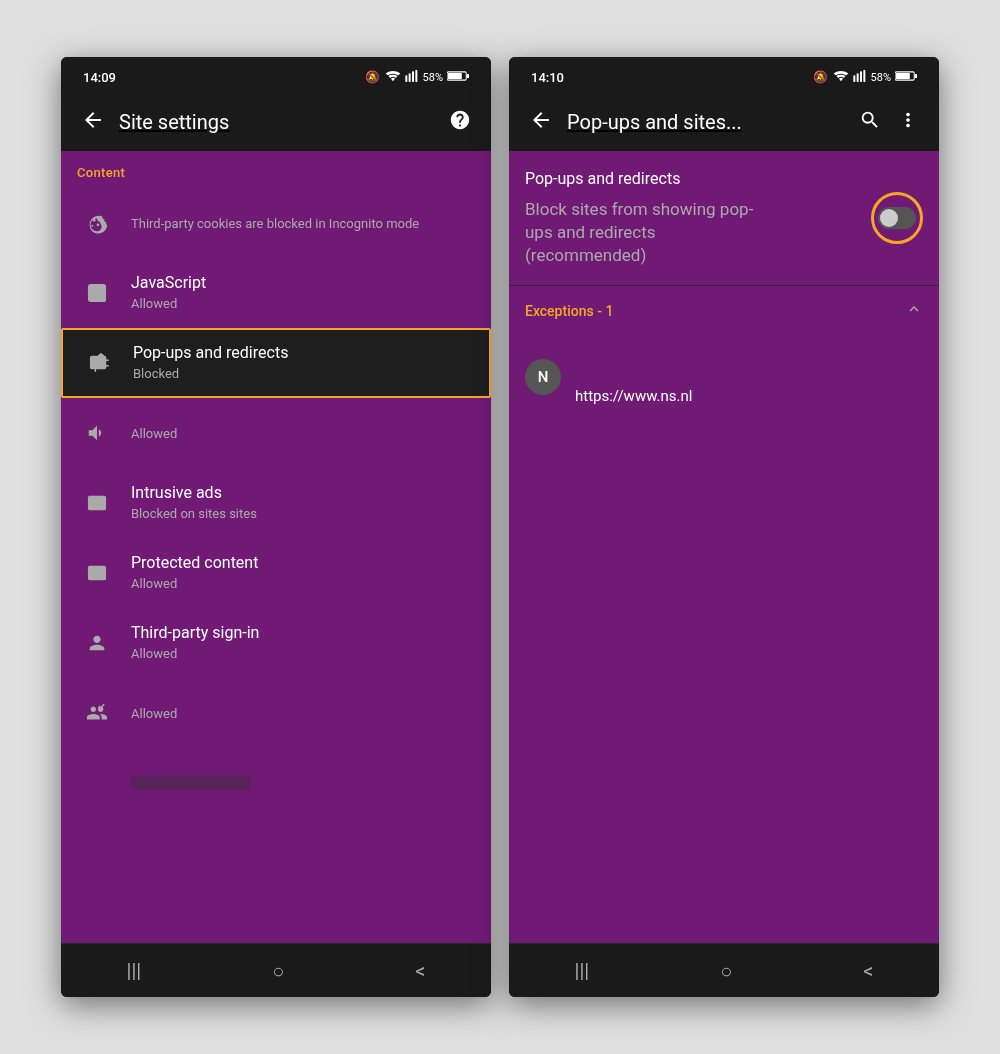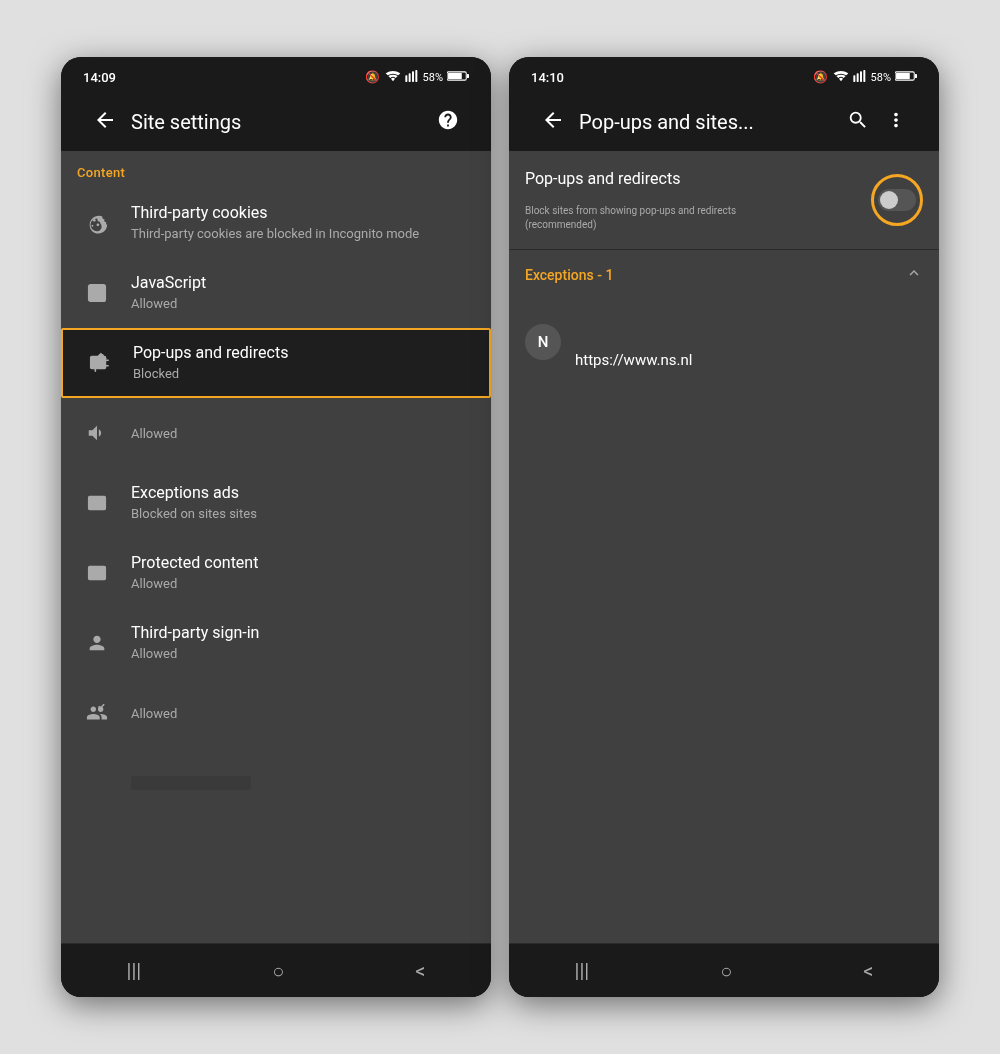--- a/index.html
+++ b/index.html
@@ -15,21 +15,21 @@
     .phones-container {
       display: flex;
       gap: 18px;
       padding: 30px;
       background: #e0e0e0;
     }
     .phone {
       width: 430px;
       height: 940px;
       background: #1a1a1a;
-      border-radius: 20px;
+      border-radius: 6px;
       overflow: hidden;
       display: flex;
       flex-direction: column;
       box-shadow: 0 8px 32px rgba(0,0,0,0.5);
     }
     
     .status-bar {
       display: flex;
       justify-content: space-between;
       align-items: center;
@@ -49,23 +49,24 @@
       color: #fff;
       font-size: 11px;
     }
     .status-icons span {
       font-size: 12px;
     }
     
     .top-bar {
       display: flex;
       align-items: center;
-      padding: 8px 26px;
+      padding: 8px 14px;
       height: 58px;
       background: #1a1a1a;
+      text-decoration: underline;
     }
     .top-bar-icon {
       color: #fff;
       font-size: 22px;
       cursor: pointer;
       padding: 6px;
       min-width: 36px;
     }
     .top-bar-title {
       color: #fff;
@@ -81,21 +82,21 @@
     .top-bar-action {
       color: #fff;
       font-size: 20px;
       padding: 6px;
       cursor: pointer;
     }
     
     .content {
       flex: 1;
       overflow-y: auto;
-      background: #404040;
+      background: #701a75;
     }
     .section-label {
       color: #f5a623;
       font-size: 13px;
       font-weight: 500;
       padding: 14px 16px 8px 16px;
       letter-spacing: 0.3px;
     }
     .settings-item {
       display: flex;
@@ -163,22 +164,22 @@
     .popup-setting-text {
       flex: 1;
     }
     .popup-setting-title {
       color: #fff;
       font-size: 16px;
       font-weight: 400;
     }
     .popup-setting-subtitle {
       color: #aaa;
-      font-size: 10px;
-      margin-top: 16px;
+      font-size: 17px;
+      margin-top: 10px;
       max-width: 240px;
       line-height: 1.35;
     }
     .toggle-container {
       position: relative;
       width: 52px;
       height: 52px;
       display: flex;
       align-items: center;
       justify-content: center;
@@ -312,21 +313,20 @@
         <div class="item-icon">
           <svg width="22" height="22" viewBox="0 0 24 24" fill="#aaa">
               <circle cx="9" cy="9" r="1.5"></circle>
               <circle cx="15" cy="7" r="1"></circle>
               <circle cx="13" cy="14" r="1.5"></circle>
               <circle cx="7" cy="15" r="1"></circle>
               <path d="M21.95 10.99c-1.06.08-2.04-.63-2.04-1.7 0-.44.17-.84.44-1.14-.51-.11-1.01-.26-1.43-.52-.7-.42-1.2-1.12-1.2-1.95 0-.3.06-.58.17-.84C16.96 4.3 15.55 4 14.05 4 8.5 4 4 8.5 4 14.05 4 19.3 8.3 23.5 13.55 23.5c5.18 0 9.38-4.1 9.48-9.27.01-.08.01-.16.01-.24-.37-.04-.73-.17-1.09-.5zM12 21c-3.86 0-7-3.14-7-7s3.14-7 7-7c.11 0 .21.02.32.02-.03.16-.04.33-.04.5 0 1.7 1.3 3.09 2.98 3.2.07 1.26.61 2.4 1.44 3.24C16.84 14.73 17 15.35 17 16c0 2.76-2.24 5-5 5z"></path>
             </svg>
         </div>
         <div class="item-text">
-          <div class="item-title">Third-party cookies</div>
           <div class="item-subtitle">Third-party cookies are blocked in Incognito mode</div>
         </div>
       </div>
 
       <div class="settings-item">
         <div class="item-icon">
           <svg width="22" height="22" viewBox="0 0 24 24" fill="none" stroke="#aaa" stroke-width="1.8">
               <rect x="3" y="3" width="18" height="18" rx="2"></rect>
               <path d="M8 12h8M8 8h4"></path>
               <path d="M14 16l2-2-2-2" stroke-linecap="round"></path>
@@ -363,21 +363,21 @@
         </div>
       </div>
 
       <div class="settings-item">
         <div class="item-icon">
           <svg width="22" height="22" viewBox="0 0 24 24" fill="none" stroke="#aaa" stroke-width="1.8">
               <rect x="3" y="5" width="18" height="14" rx="1"></rect>
             </svg>
         </div>
         <div class="item-text">
-          <div class="item-title">Exceptions ads</div>
+          <div class="item-title">Intrusive ads</div>
           <div class="item-subtitle">Blocked on sites sites</div>
         </div>
       </div>
 
       <div class="settings-item">
         <div class="item-icon">
           <svg width="22" height="22" viewBox="0 0 24 24" fill="none" stroke="#aaa" stroke-width="1.8">
               <rect x="3" y="5" width="18" height="14" rx="1"></rect>
               <path d="M9 9h6M9 12h4" stroke-linecap="round"></path>
               <rect x="15" y="8" width="4" height="4" rx="1"></rect>

